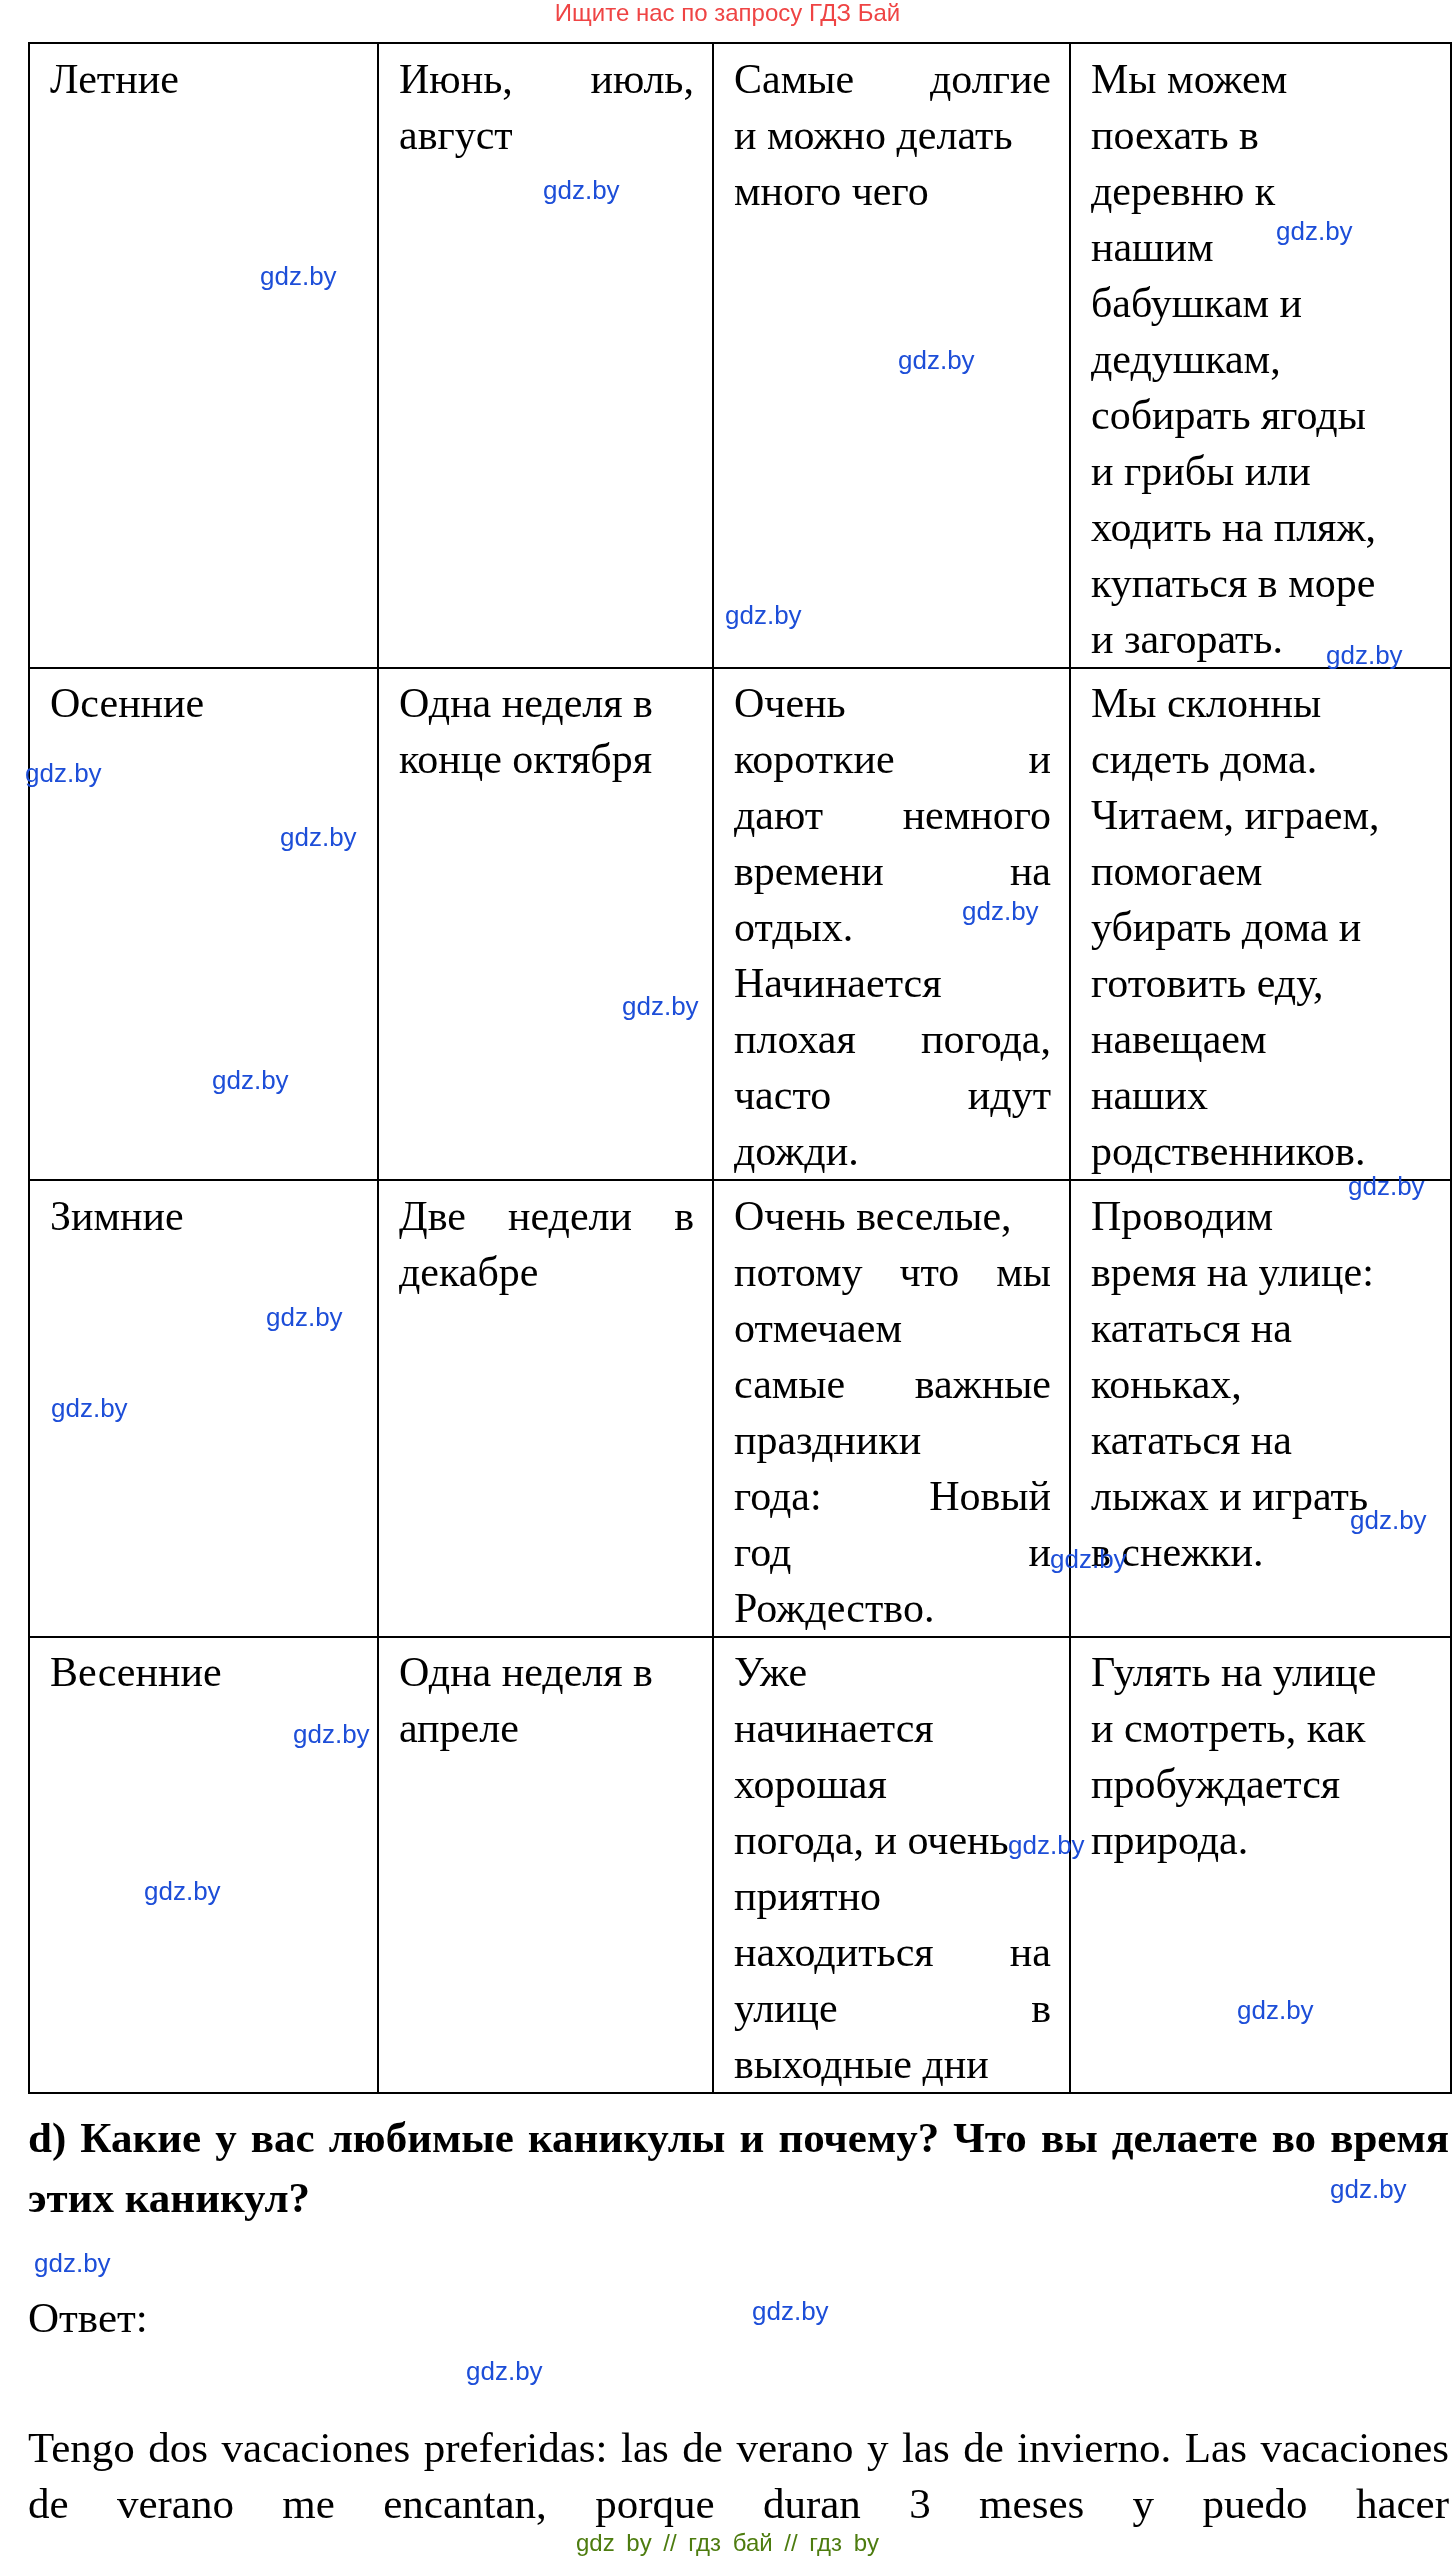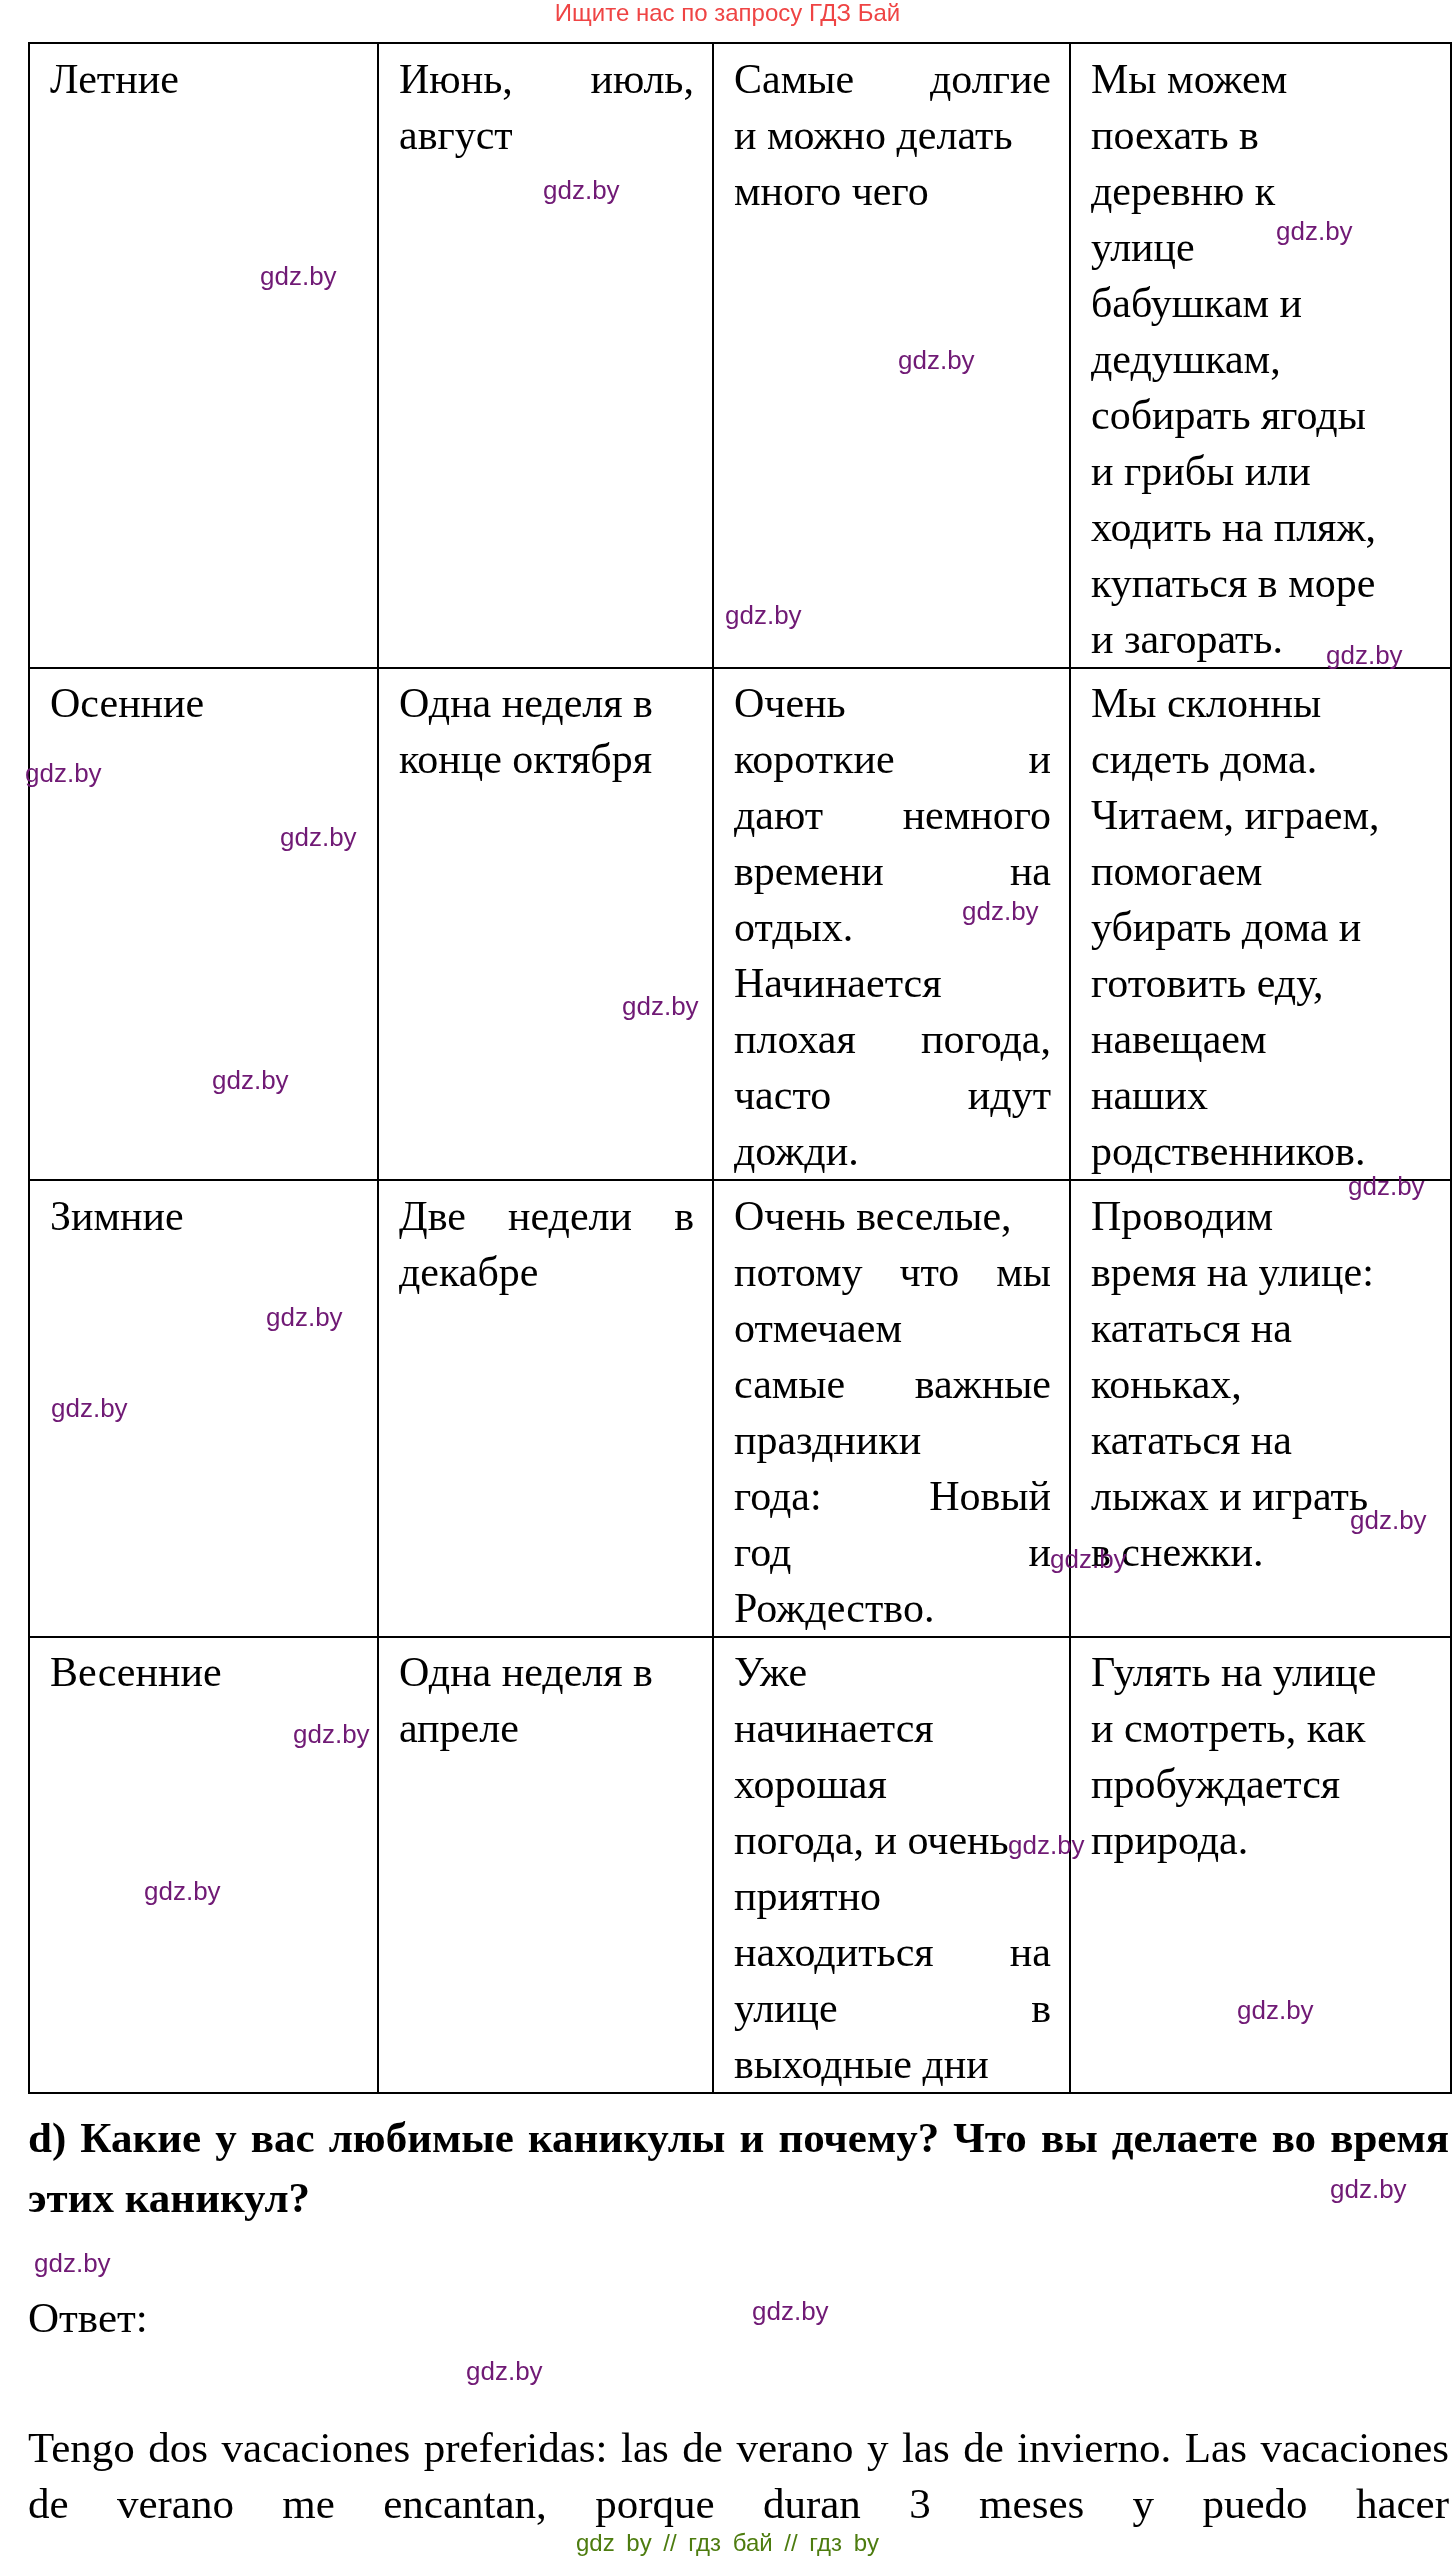--- a/index.html
+++ b/index.html
@@ -12,21 +12,21 @@
   tr.r1 td { height: 608px; }
   tr.r2 td { height: 498px; margin-top: 48px; }
   tr.r3 td { height: 439px; }
   tr.r4 td { height: 439px; }
   .line { display: block; }
   .jl { display: block; text-align: justify; text-align-last: justify; }
   .question { position: absolute; left: 28px; top: 2108px; width: 1421px; font-weight: bold; font-size: 43px; line-height: 60px; text-align: justify; text-align-last: left; }
   .answer-label { position: absolute; left: 28px; top: 2291px; font-size: 43px; line-height: 53px; }
   .answer-text { position: absolute; left: 28px; top: 2420px; width: 1421px; font-size: 43px; line-height: 56px; text-align: justify; text-align-last: justify; }
   .footer { position: absolute; left: 0; top: 2528px; width: 1455px; text-align: center; font-family: "Liberation Sans", "DejaVu Sans", sans-serif; font-size: 24px; line-height: 30px; color: #4d7c0f; word-spacing: 5px; }
-  .wm { position: absolute; font-family: "Liberation Sans", "DejaVu Sans", sans-serif; font-size: 26px; line-height: 28px; color: #701a75; white-space: nowrap; }
+  .wm { position: absolute; font-family: "Liberation Sans", "DejaVu Sans", sans-serif; font-size: 26px; line-height: 28px; color: #1d4ed8; white-space: nowrap; }
 </style>
 </head>
 <body>
 
 <div class="top-banner">Ищите нас по запросу ГДЗ Бай</div>
 
 <table class="holidays">
   <colgroup>
       <col class="c1">
       <col class="c2">
@@ -42,21 +42,21 @@
       </td>
       <td>
         <span class="jl">Самые долгие</span>
         <span class="line">и можно делать</span>
         <span class="line">много чего</span>
       </td>
       <td>
         <span class="line">Мы можем</span>
         <span class="line">поехать в</span>
         <span class="line">деревню к</span>
-        <span class="line">улице</span>
+        <span class="line">нашим</span>
         <span class="line">бабушкам и</span>
         <span class="line">дедушкам,</span>
         <span class="line">собирать ягоды</span>
         <span class="line">и грибы или</span>
         <span class="line">ходить на пляж,</span>
         <span class="line">купаться в море</span>
         <span class="line">и загорать.</span>
       </td>
     </tr>
     <tr class="r2">

